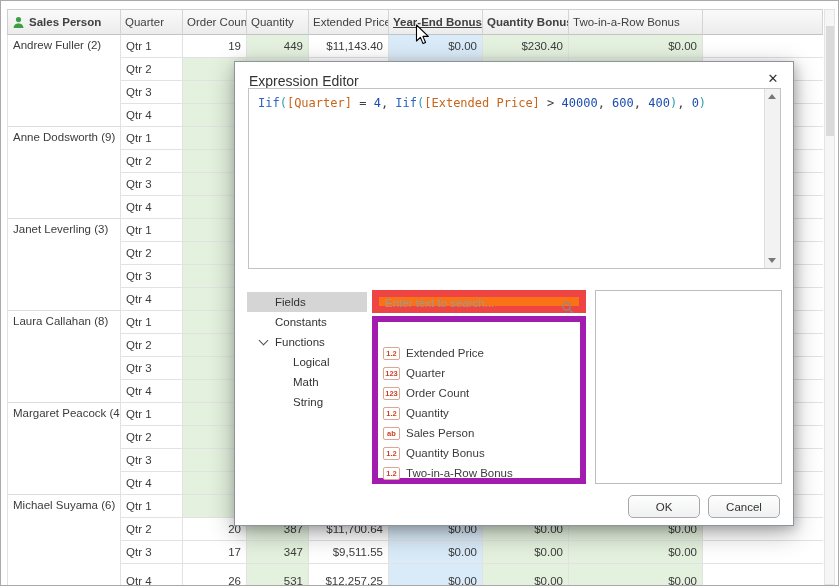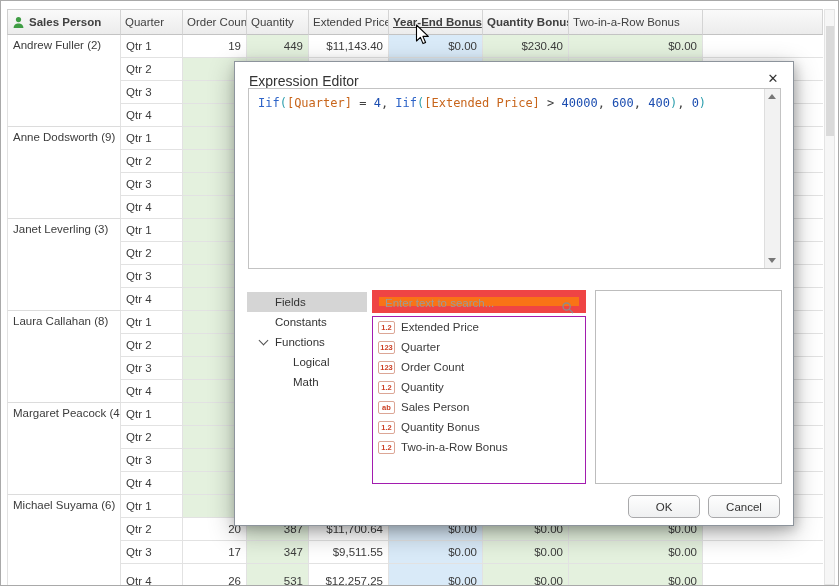--- a/index.html
+++ b/index.html
@@ -69,21 +69,21 @@
         border-bottom:1.5px solid #505050;transform:rotate(45deg);}
 
   .searchbox{position:absolute;left:137px;top:228px;width:214px;height:23px;box-sizing:border-box;
              border:7px solid #ef4444;background:#f97316;}
   .searchbox input{border:0;outline:0;background:transparent;width:calc(100% - 24px);height:100%;
              padding:0 0 0 6px;font-family:"Liberation Sans","DejaVu Sans",sans-serif;font-size:11.5px;color:#444;}
   .searchbox input::placeholder{color:#9a9a9a;opacity:1;}
   .search-ic{position:absolute;right:4px;top:4px;}
 
   .fieldlist{position:absolute;left:137px;top:254px;width:214px;height:168px;box-sizing:border-box;
-             border:1px solid #a21caf;background:#fff;padding-top:0;}
+             border:6px solid #a21caf;background:#fff;padding-top:21px;}
   .field-item{display:flex;align-items:center;gap:6px;height:20px;padding:0 5px;}
   .ficon{flex:0 0 auto;width:17px;height:13px;box-sizing:border-box;border:1px solid #dca695;
          border-radius:2px;background:#fff;color:var(--field_icon);font-size:7.5px;font-weight:bold;
          line-height:11px;text-align:center;}
 
   .descpanel{position:absolute;left:360px;top:228px;width:187px;height:194px;box-sizing:border-box;
              border:1px solid #bdbdbd;background:#fff;}
 
   .dlg-buttons{position:absolute;top:433px;right:13px;display:flex;gap:8px;}
   .btn{width:72px;height:23px;box-sizing:border-box;border:1px solid #a9a9ab;border-radius:5px;
@@ -418,20 +418,21 @@
         <span class="sb-down"></span>
       </div>
     </div>
 
     <div class="cats" id="cats">
         <div class="cat-item sel"><span>Fields</span></div>
         <div class="cat-item"><span>Constants</span></div>
         <div class="cat-item"><span class="chev"></span><span>Functions</span></div>
         <div class="cat-item child"><span>Logical</span></div>
         <div class="cat-item child"><span>Math</span></div>
+        <div class="cat-item child"><span>String</span></div>
       </div>
 
     <div class="searchbox">
       <input placeholder="Enter text to search..." style="">
       <svg class="search-ic" width="14" height="14" viewBox="0 0 14 14">
         <circle cx="5.6" cy="5.6" r="3.6" fill="none" stroke="#8c8c8c" stroke-width="1.3"></circle>
         <line x1="8.4" y1="8.4" x2="12" y2="12" stroke="#8c8c8c" stroke-width="1.3"></line>
       </svg>
     </div>
 

